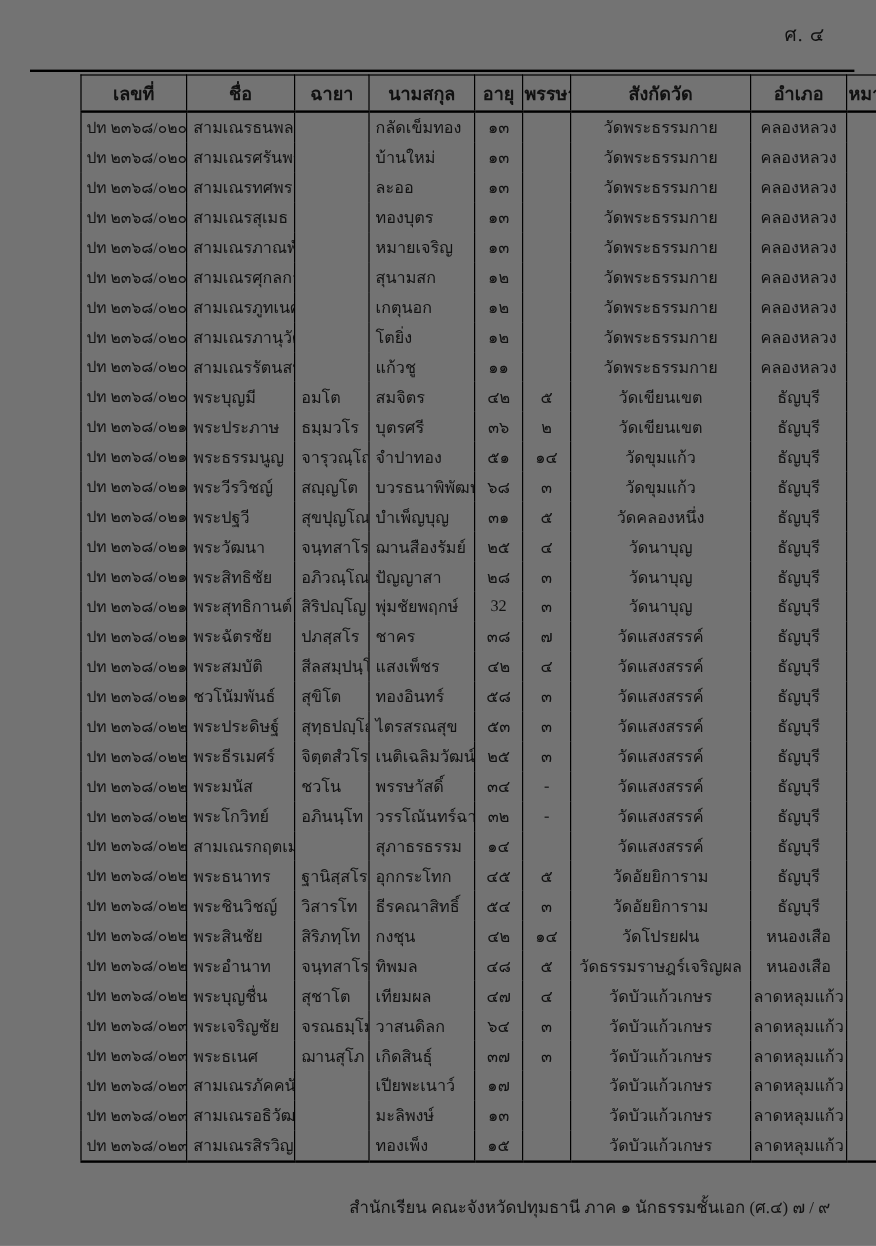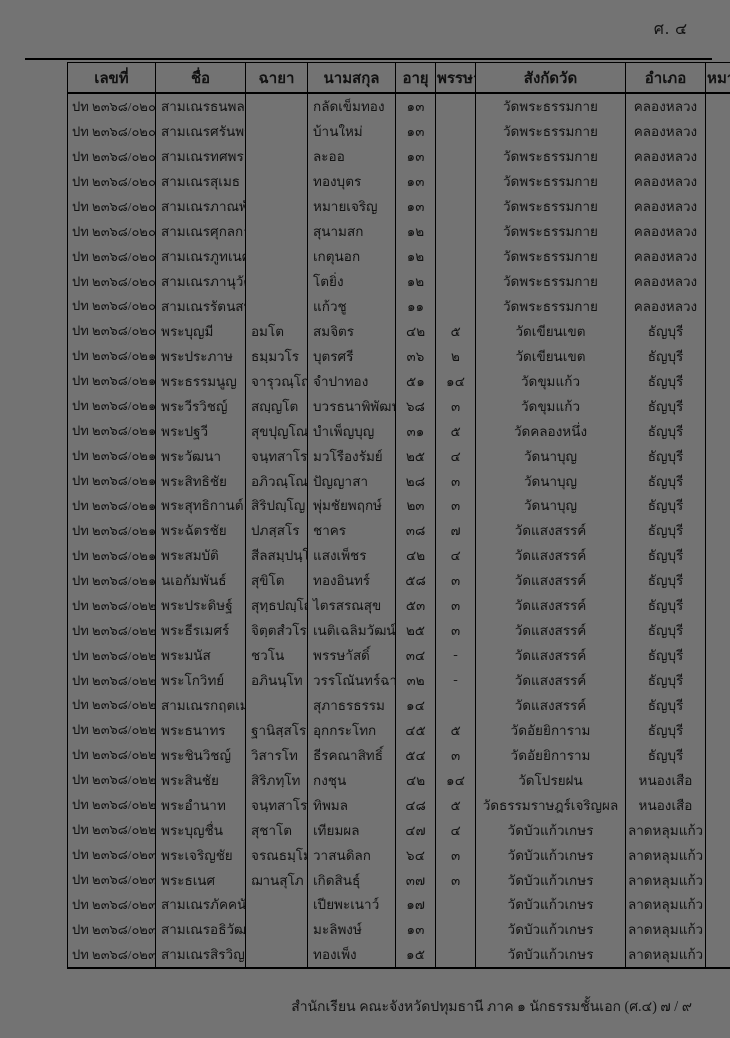--- a/index.html
+++ b/index.html
@@ -245,21 +245,21 @@
             <td class="col4">๓๑</td>
             <td class="col5">๕</td>
             <td class="col6">วัดคลองหนึ่ง</td>
             <td class="col7">ธัญบุรี</td>
             <td class="col8"></td>
           </tr>
           <tr>
             <td class="col0">ปท ๒๓๖๘/๐๒๑๔</td>
             <td class="col1">พระวัฒนา</td>
             <td class="col2">จนฺทสาโร</td>
-            <td class="col3">มวโรืองรัมย์</td>
+            <td class="col3">ฌานสืองรัมย์</td>
             <td class="col4">๒๕</td>
             <td class="col5">๔</td>
             <td class="col6">วัดนาบุญ</td>
             <td class="col7">ธัญบุรี</td>
             <td class="col8"></td>
           </tr>
           <tr>
             <td class="col0">ปท ๒๓๖๘/๐๒๑๕</td>
             <td class="col1">พระสิทธิชัย</td>
             <td class="col2">อภิวณฺโณ</td>
@@ -268,21 +268,21 @@
             <td class="col5">๓</td>
             <td class="col6">วัดนาบุญ</td>
             <td class="col7">ธัญบุรี</td>
             <td class="col8"></td>
           </tr>
           <tr>
             <td class="col0">ปท ๒๓๖๘/๐๒๑๖</td>
             <td class="col1">พระสุทธิกานต์</td>
             <td class="col2">สิริปญฺโญ</td>
             <td class="col3">พุ่มชัยพฤกษ์</td>
-            <td class="col4">๒๓</td>
+            <td class="col4">32</td>
             <td class="col5">๓</td>
             <td class="col6">วัดนาบุญ</td>
             <td class="col7">ธัญบุรี</td>
             <td class="col8"></td>
           </tr>
           <tr>
             <td class="col0">ปท ๒๓๖๘/๐๒๑๗</td>
             <td class="col1">พระฉัตรชัย</td>
             <td class="col2">ปภสฺสโร</td>
             <td class="col3">ชาคร</td>
@@ -298,21 +298,21 @@
             <td class="col2">สีลสมฺปนฺโน</td>
             <td class="col3">แสงเพ็ชร</td>
             <td class="col4">๔๒</td>
             <td class="col5">๔</td>
             <td class="col6">วัดแสงสรรค์</td>
             <td class="col7">ธัญบุรี</td>
             <td class="col8"></td>
           </tr>
           <tr>
             <td class="col0">ปท ๒๓๖๘/๐๒๑๙</td>
-            <td class="col1">นเอกัมพันธ์</td>
+            <td class="col1">ชวโนัมพันธ์</td>
             <td class="col2">สุขิโต</td>
             <td class="col3">ทองอินทร์</td>
             <td class="col4">๕๘</td>
             <td class="col5">๓</td>
             <td class="col6">วัดแสงสรรค์</td>
             <td class="col7">ธัญบุรี</td>
             <td class="col8"></td>
           </tr>
           <tr>
             <td class="col0">ปท ๒๓๖๘/๐๒๒๐</td>

